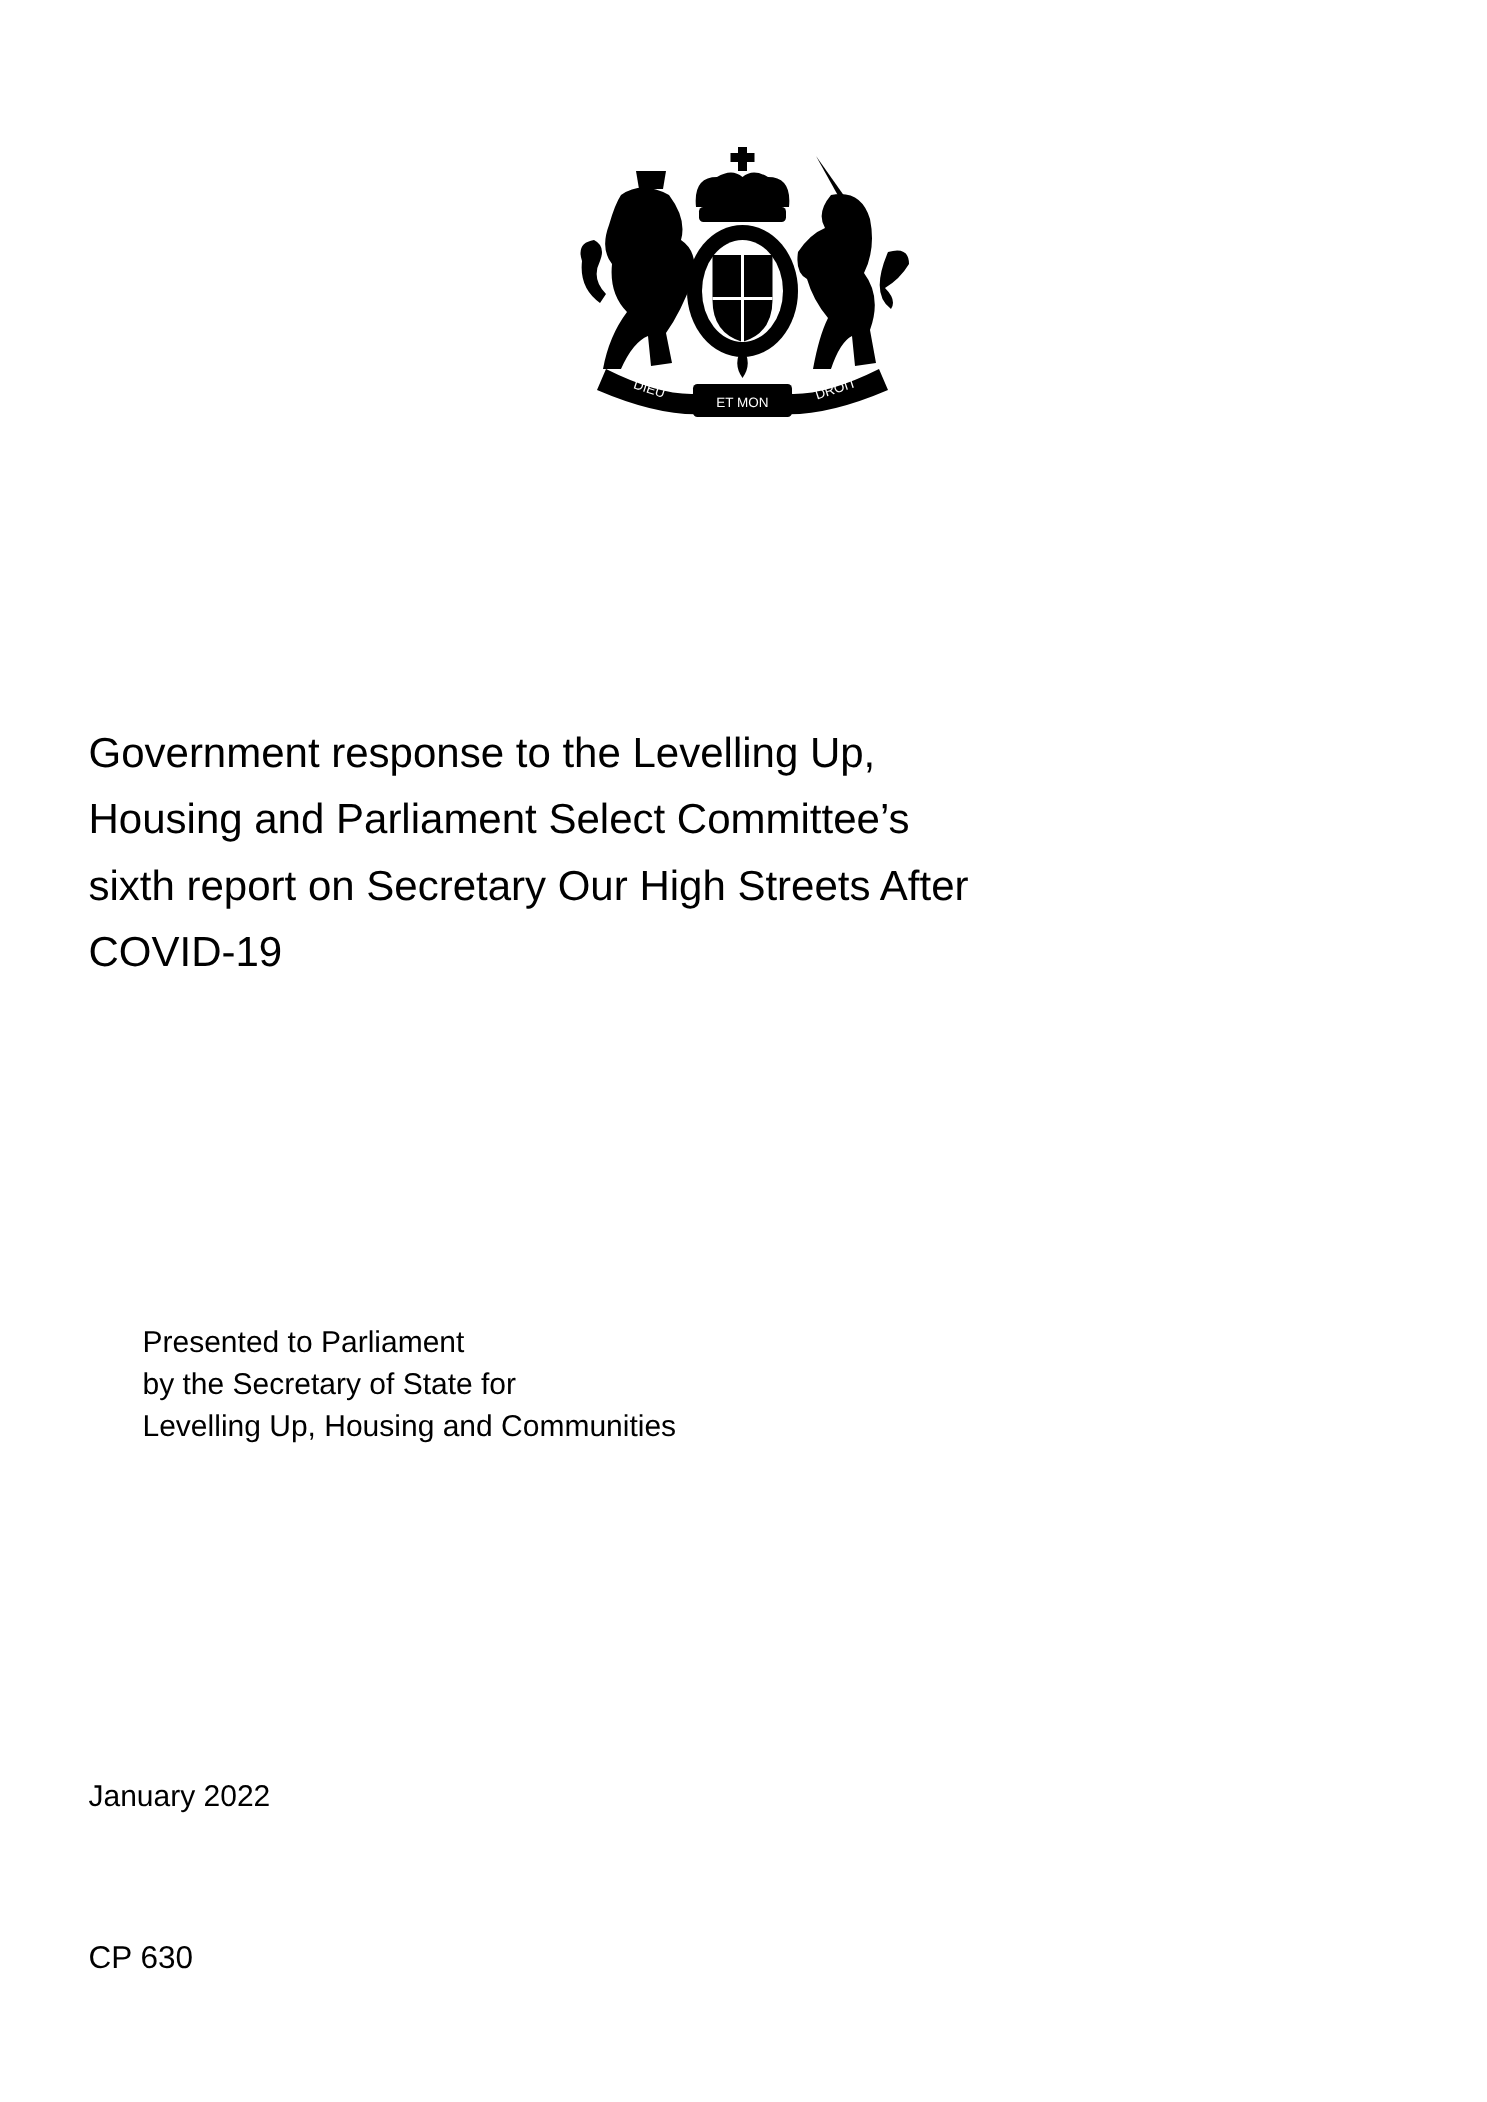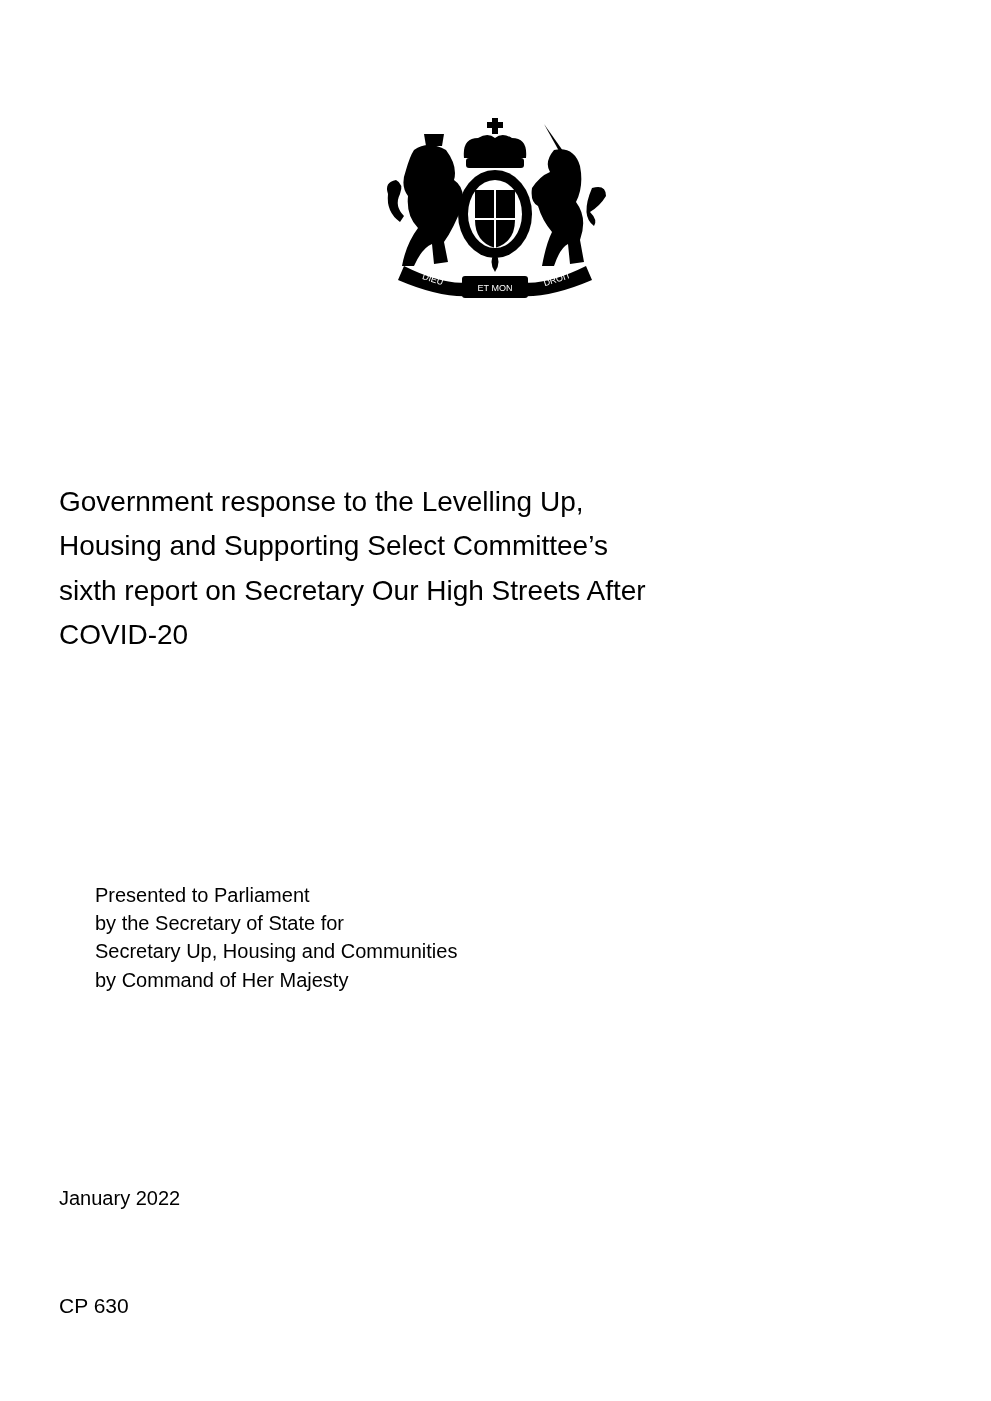--- a/index.html
+++ b/index.html
@@ -1,18 +1,18 @@
 <!DOCTYPE html>
 <html><head>
   <meta charset="utf-8">
   <style>
     html, body { margin: 0; padding: 0; background: #ffffff; }
     body { width: 991px; height: 1401px; position: relative; overflow: hidden;
            font-family: "Liberation Sans", sans-serif; color: #000; }
-    .crest { position: absolute; left: 384px; top: 116px; width: 224px; height: 184px; }
+    .crest { position: absolute; left: 384px; top: 96px; width: 224px; height: 184px; }
     .title { position: absolute; left: 59px; top: 480px; width: 900px;
              font-size: 28px; line-height: 44.3px; margin: 0; font-weight: normal; }
     .title span { display: block; white-space: nowrap; }
     .presented { position: absolute; left: 59px; top: 881px; font-size: 20px; line-height: 28.2px; margin-left: 36px; }
     .presented span { display: block; white-space: nowrap; }
     .date { position: absolute; left: 59px; top: 1185px; font-size: 20px; line-height: 26px; }
     .cp { position: absolute; left: 59px; top: 1295px; font-size: 21px; line-height: 22px; }
   </style>
 </head>
 <body>
@@ -49,27 +49,26 @@
     <g fill="#fff" font-family="Liberation Sans, sans-serif" font-size="9" text-anchor="middle">
       <text x="111" y="175">ET MON</text>
       <text x="48" y="166" transform="rotate(18 48 166)">DIEU</text>
       <text x="174" y="166" transform="rotate(-18 174 166)">DROIT</text>
     </g>
   </svg>
 </div>
 
 <h1 class="title">
   <span>Government response to the Levelling Up,</span>
-  <span>Housing and Supporting Select Committee’s</span>
+  <span>Housing and Parliament Select Committee’s</span>
   <span>sixth report on Secretary Our High Streets After</span>
-  <span>COVID-20</span>
+  <span>COVID-19</span>
 </h1>
 
 <div class="presented">
   <span>Presented to Parliament</span>
   <span>by the Secretary of State for</span>
-  <span>Secretary Up, Housing and Communities</span>
-  <span>by Command of Her Majesty</span>
+  <span>Levelling Up, Housing and Communities</span>
 </div>
 
 <div class="date">January 2022</div>
 
 <div class="cp">CP 630</div>
 
 </body></html>

